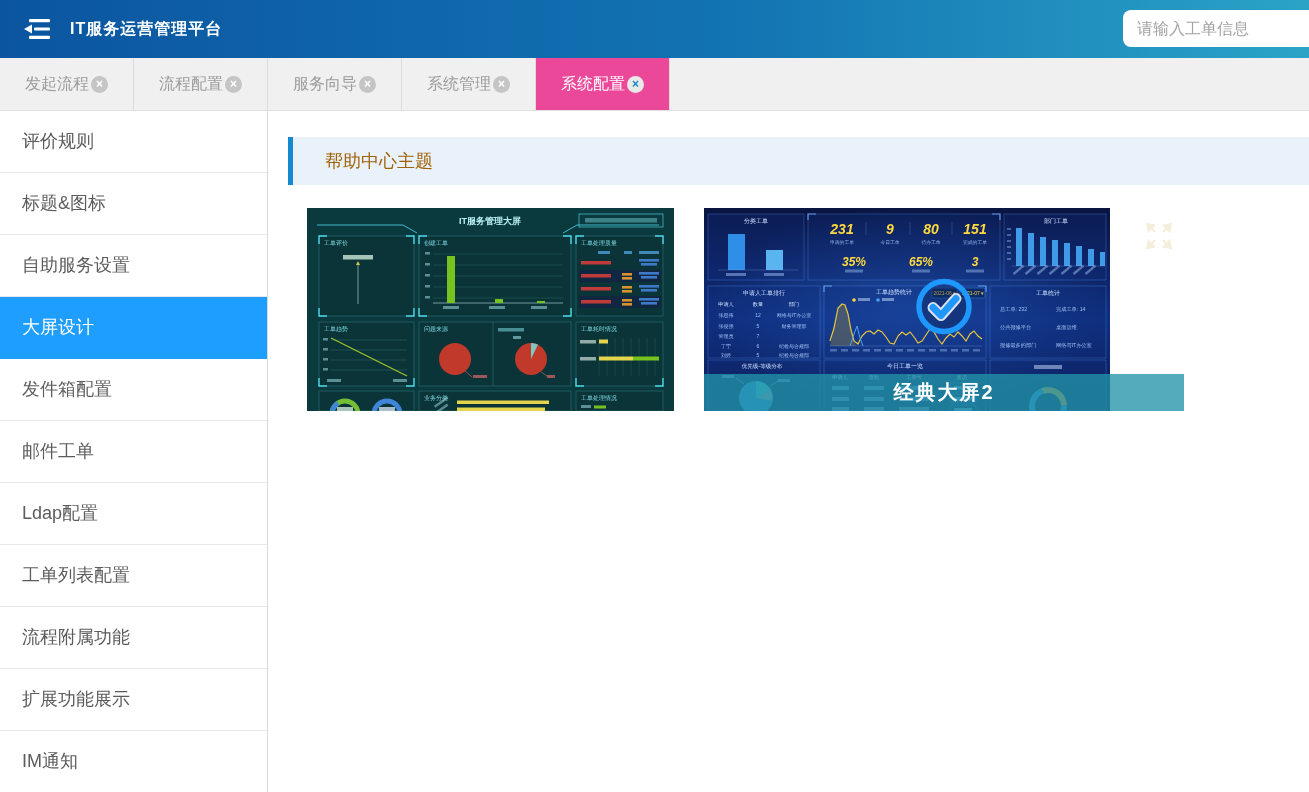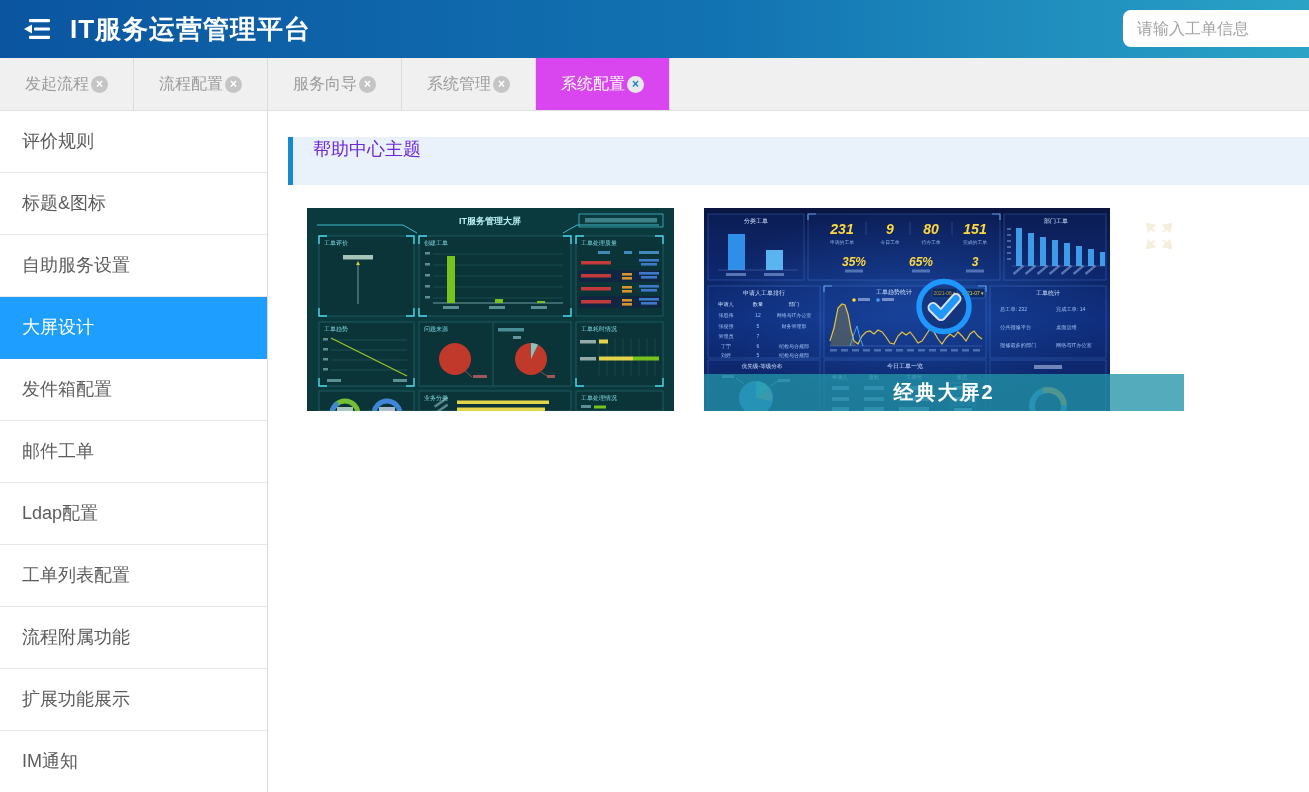--- a/index.html
+++ b/index.html
@@ -3,44 +3,44 @@
 <meta charset="utf-8">
 <style>
   html,body{margin:0;padding:0;background:#fff;}
   body{font-family:"Liberation Sans","DejaVu Sans",sans-serif;}
   .screen{position:relative;width:1309px;height:792px;background:#fff;overflow:hidden;}
 
   
   .header{height:58px;background:linear-gradient(90deg,#0b55a0 0%,#1273b2 55%,#2aa3c7 100%);
           display:flex;align-items:center;position:relative;}
   .menu-btn{margin-left:22px;width:30px;height:22px;cursor:pointer;flex:0 0 auto;}
-  .header-title{color:#fff;font-size:26px;font-weight:bold;margin-left:18px;letter-spacing:1px;}
+  .header-title{color:#fff;font-size:16px;font-weight:bold;margin-left:18px;letter-spacing:1px;}
   .search-input{position:absolute;right:-10px;top:10px;width:196px;height:37px;border:none;border-radius:8px;
                 padding:0 14px;font-size:16px;color:#555;outline:none;background:#fff;box-sizing:border-box;}
   .search-input::placeholder{color:#a3a3a3;}
 
   
   .tabbar{height:52px;background:#f0f0f0;display:flex;border-bottom:1px solid #e0e0e0;}
   .tab{display:flex;align-items:center;gap:2px;padding:0 25px;font-size:16px;color:#9b9b9b;
        border-right:1px solid #dcdcdc;cursor:pointer;white-space:nowrap;}
   .tab .close{width:17px;height:17px;border-radius:50%;background:#c5c5c5;color:#fff;font-size:12px;
               line-height:17px;text-align:center;font-weight:bold;}
-  .tab.active{background:#d946ef;color:#fff;}
+  .tab.active{background:#ec4899;color:#fff;}
   .tab.active .close{background:#e9e9e9;color:#1587c9;}
 
   
   .body-row{display:flex;height:682px;}
   .sidebar{width:268px;box-sizing:border-box;border-right:1px solid #d9d9d9;background:#fff;flex:0 0 auto;}
   .side-item{height:61px;line-height:61px;padding-left:22px;font-size:18px;color:#5c5c5c;
              border-bottom:1px solid #e8e8e8;cursor:pointer;}
   .side-item.active{background:#1e9fff;color:#fff;border-bottom-color:#1e9fff;}
 
   .main{flex:1;position:relative;background:#fff;min-width:0;}
   .section-header{margin:26px 0 0 20px;height:48px;background:#e9f1fa;border-left:5px solid #1789d0;
-                  display:flex;align-items:flex-start;padding-left:20px;font-size:18px;color:#6d28d9;}
+                  display:flex;align-items:center;padding-left:32px;font-size:18px;color:#a16207;}
   .gallery{display:flex;margin:23px 0 0 39px;}
 
   .theme-card{position:relative;width:367px;height:203px;cursor:pointer;overflow:hidden;flex:0 0 auto;}
   .theme-card.c2{width:480px;margin-left:30px;}
   .caption{position:absolute;left:0;right:0;bottom:0;height:37px;background:rgba(35,148,168,0.78);
            color:#fff;font-size:20px;font-weight:bold;display:flex;align-items:center;justify-content:center;
            letter-spacing:2px;}
   .expand{position:absolute;top:13px;right:10px;width:30px;height:30px;cursor:pointer;}
   .check{position:absolute;left:50%;top:50%;transform:translate(-50%,-56%);width:58px;height:58px;}
 

